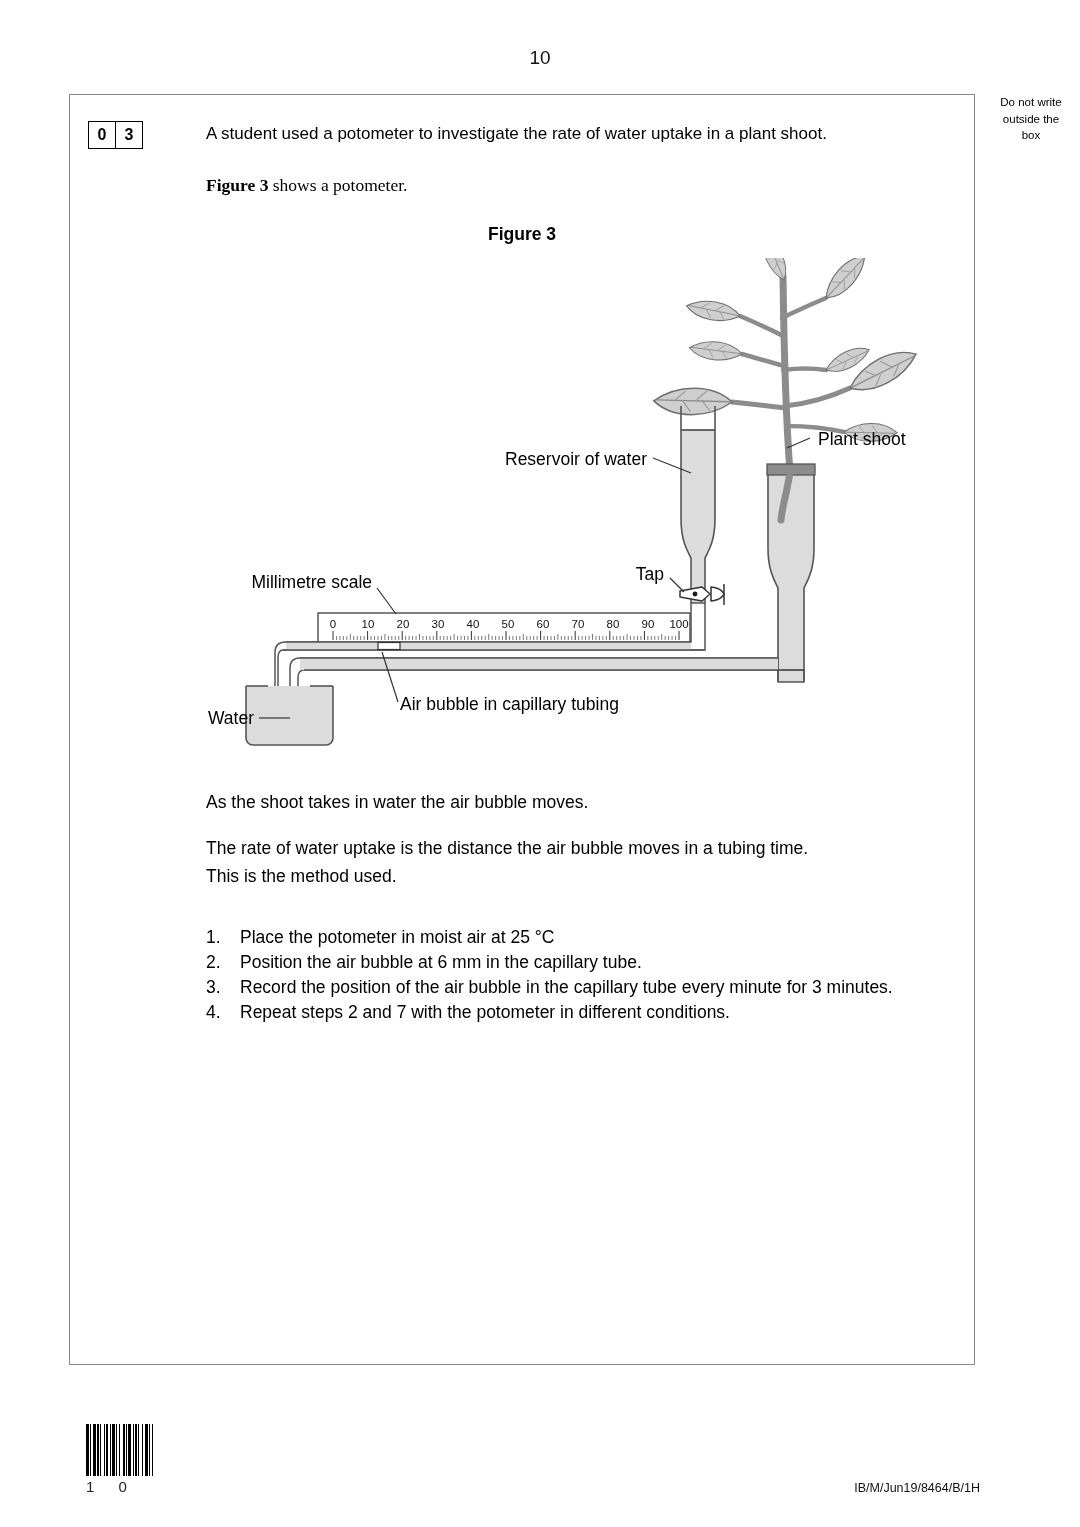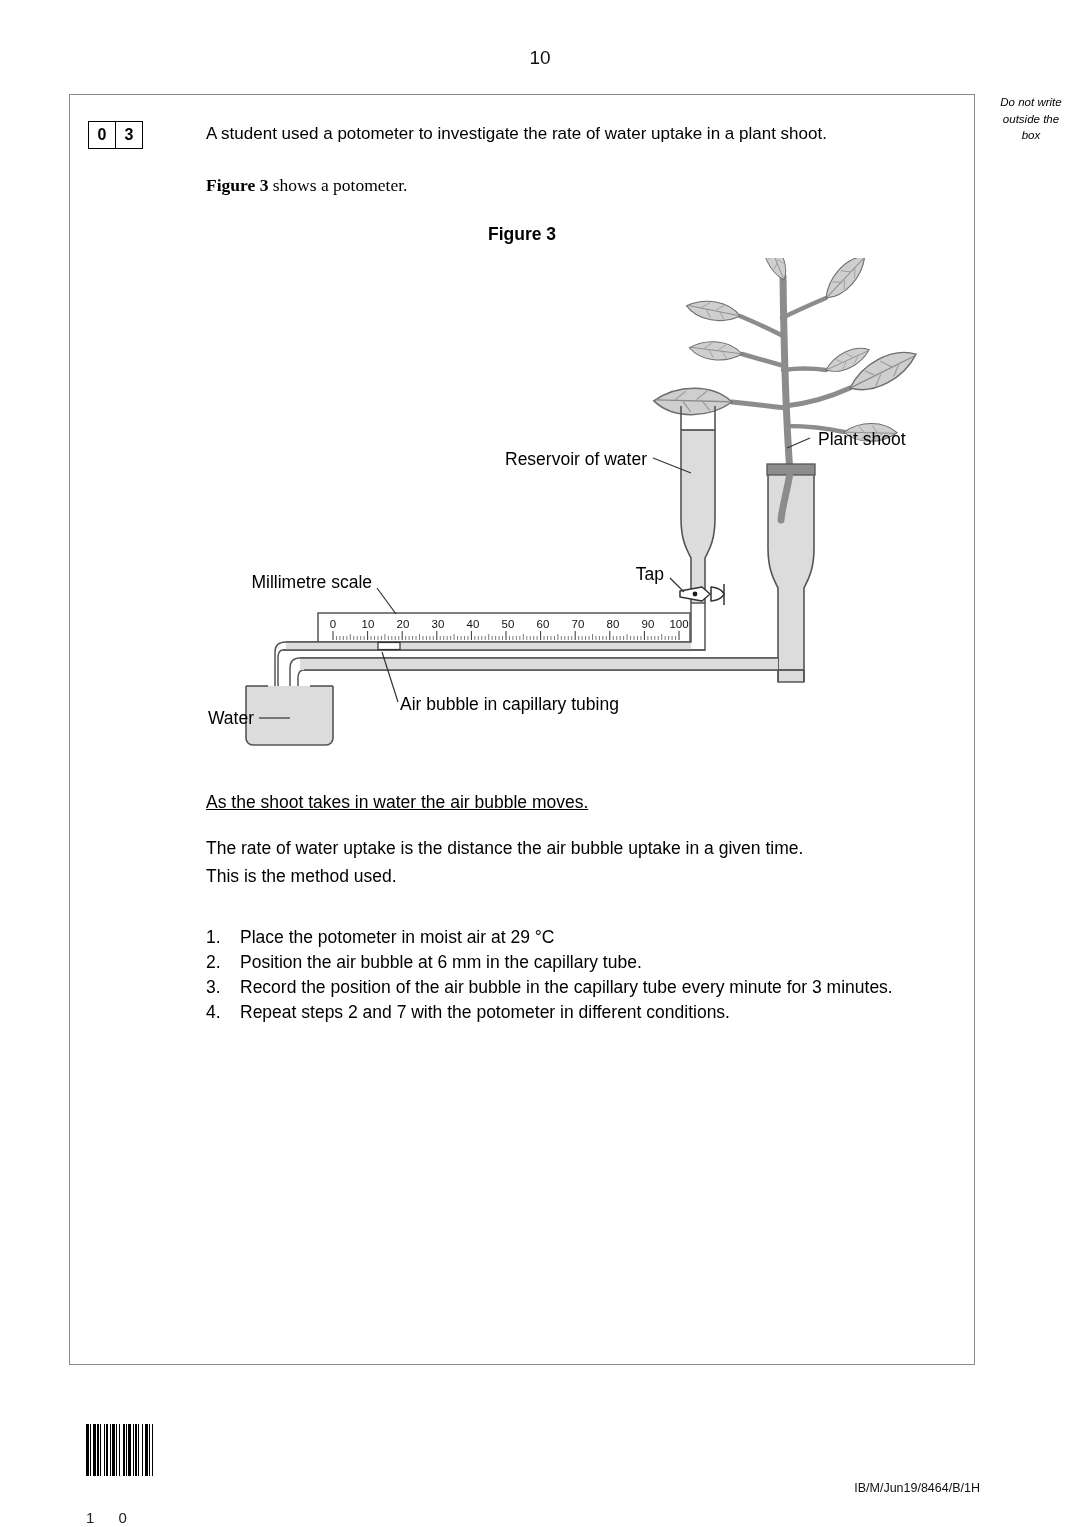--- a/index.html
+++ b/index.html
@@ -39,21 +39,20 @@
   }
 
   
   .dnw-note {
     position: absolute;
     left: 985px;
     top: 94px;
     width: 92px;
     text-align: center;
     font-size: 11.5px;
-    font-style: italic;
     line-height: 1.45;
     color: #000;
   }
 
   
   .qnum {
     position: absolute;
     left: 88px;
     top: 121px;
     display: flex;
@@ -109,21 +108,21 @@
   }
   .figure-wrap svg { display: block; }
 
   
   .para {
     position: absolute;
     left: 206px;
     font-size: 17.5px;
     line-height: 1.45;
   }
-  .p1 { top: 790px; text-decoration: underline; }
+  .p1 { top: 790px; }
   .p2 { top: 836px; }
   .p3 { top: 864px; }
 
   .method-list {
     position: absolute;
     left: 206px;
     top: 925px;
     width: 740px;
     font-size: 17.5px;
     line-height: 1.38;
@@ -149,21 +148,20 @@
     height: 52px;
   }
   .barcode-digits {
     position: absolute;
     left: 86px;
     top: 1478px;
     width: 72px;
     font-size: 15px;
     letter-spacing: 10px;
     color: #222;
-    margin-top: 31px;
   }
   .footer-code {
     position: absolute;
     right: 100px;
     top: 1481px;
     font-size: 12.5px;
     color: #111;
     margin-left: 44px;
   }
 </style>
@@ -463,27 +461,27 @@
     <text x="222" y="330" text-anchor="end">Millimetre scale</text>
     <text x="514" y="322" text-anchor="end">Tap</text>
     <text x="250" y="452" text-anchor="start">Air bubble in capillary tubing</text>
     <text x="104" y="466" text-anchor="end">Water</text>
   </g>
 
 </svg>
 </div>
 
 <div class="para p1">As the shoot takes in water the air bubble moves.</div>
-<div class="para p2">The rate of water uptake is the distance the air bubble uptake in a given time.</div>
+<div class="para p2">The rate of water uptake is the distance the air bubble moves in a tubing time.</div>
 <div class="para p3">This is the method used.</div>
 
 <div class="method-list">
   <div class="method-row">
     <div class="method-num">1.</div>
-    <div class="method-text">Place the potometer in moist air at 29 °C</div>
+    <div class="method-text">Place the potometer in moist air at 25 °C</div>
   </div>
   <div class="method-row">
     <div class="method-num">2.</div>
     <div class="method-text">Position the air bubble at 6 mm in the capillary tube.</div>
   </div>
   <div class="method-row">
     <div class="method-num">3.</div>
     <div class="method-text">Record the position of the air bubble in the capillary tube every minute for 3 minutes.</div>
   </div>
   <div class="method-row">

